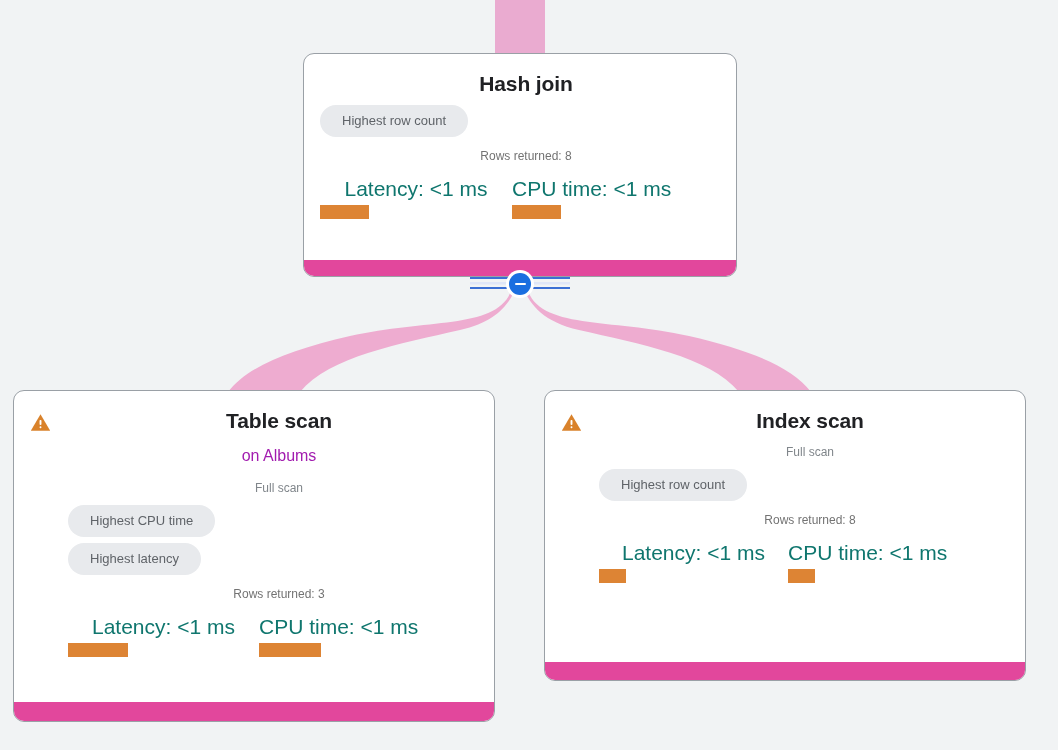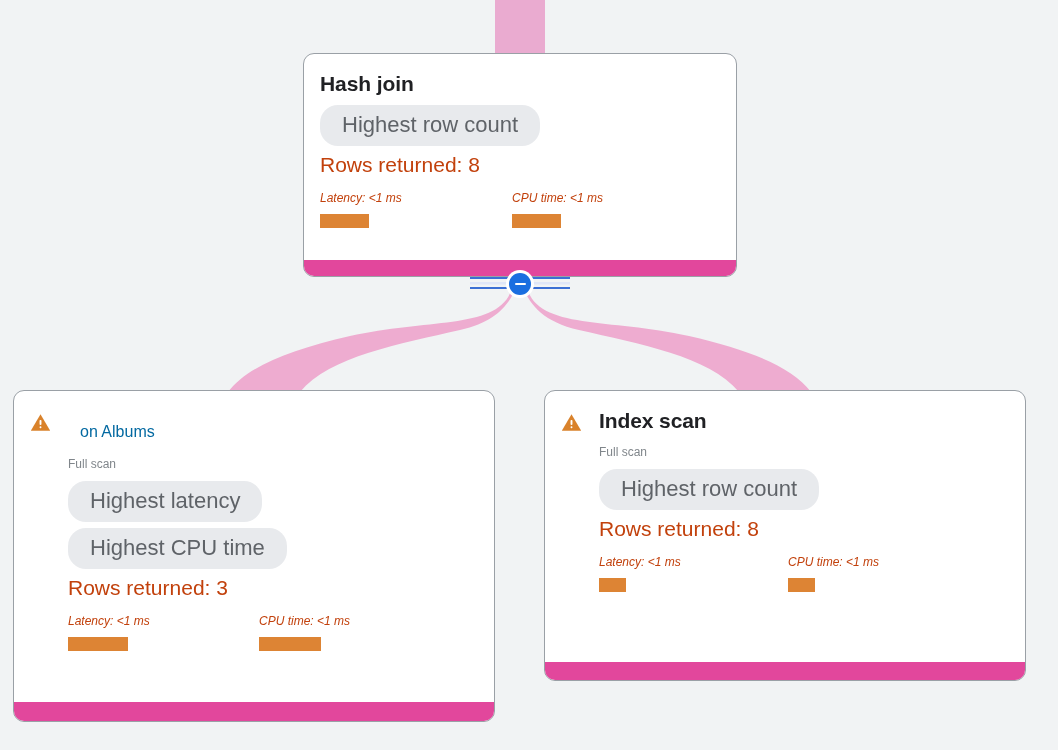--- a/index.html
+++ b/index.html
@@ -42,20 +42,21 @@
     overflow: hidden;
     display: flex;
     flex-direction: column;
   }
   .node-body {
     flex: 1 1 auto;
     padding: 18px 4px 8px 16px;
     display: flex;
     flex-direction: row;
     align-items: flex-start;
+    text-align: center;
   }
   .node-accent {
     flex: 0 0 auto;
     background: #e2479c;
   }
 
   .warn-slot {
     flex: 0 0 auto;
     width: 38px;
     padding-top: 4px;
@@ -76,21 +77,21 @@
     font-weight: bold;
     color: #202124;
     letter-spacing: -0.1px;
     line-height: 24px;
     margin: 0 0 9px 0;
     white-space: nowrap;
   }
 
   .node-subtitle {
     font-size: 16px;
-    color: #0369a1;
+    color: #a21caf;
     line-height: 21px;
     margin: 12px;
     white-space: nowrap;
   }
   .node-subtitle-muted {
     font-size: 12px;
     color: #80868b;
     line-height: 21px;
     margin: 0 0 2px 0;
     white-space: nowrap;
@@ -99,50 +100,49 @@
   .chip-list {
     margin: 6px 0 4px 0;
     display: flex;
     flex-direction: column;
     align-items: flex-start;
     gap: 6px;
   }
   .chip {
     background: #e8eaed;
     color: #5f6368;
-    font-size: 22px;
+    font-size: 13px;
     line-height: 1;
     border-radius: 18px;
     padding: 9px 22px 10px 22px;
     white-space: nowrap;
   }
 
   .rows-returned {
-    font-size: 21px;
-    color: #c2410c;
+    font-size: 12px;
+    color: #737373;
     line-height: 20px;
     margin: 9px 0 0 0;
     white-space: nowrap;
   }
 
   .metrics-row {
     display: flex;
     flex-direction: row;
     margin-top: 13px;
   }
   .metric {
     display: flex;
     flex-direction: column;
   }
   .metric-label {
-    font-size: 12px;
-    color: #c2410c;
+    font-size: 21px;
+    color: #0f766e;
     line-height: 20px;
     white-space: nowrap;
-    font-style: italic;
   }
   .metric-bar {
     height: 14px;
     background: #dd8434;
     margin-top: 6px;
   }
 
   
   .collapse-toggle {
     position: absolute;
@@ -248,27 +248,28 @@
   <div class="node-card" style="left:13px; top:390px; width:482px; height:332px;">
     <div class="node-body">
       <div class="warn-slot">
         <svg class="warn-icon" viewBox="0 0 22 20">
           <path d="M11 1.2 L21.2 18.8 L0.8 18.8 Z" fill="#d9822b"></path>
           <rect x="10.0" y="7.3" width="2.0" height="5.2" rx="0.9" fill="#ffffff"></rect>
           <rect x="10.0" y="14.0" width="2.0" height="2.0" rx="0.9" fill="#ffffff"></rect>
         </svg>
       </div>
       <div class="node-content">
+        <div class="node-title">Table scan</div>
 
         <div class="node-subtitle">on Albums</div>
         <div class="node-subtitle-muted">Full scan</div>
 
         <div class="chip-list">
+          <span class="chip">Highest CPU time</span>
           <span class="chip">Highest latency</span>
-          <span class="chip">Highest CPU time</span>
         </div>
 
         <div class="rows-returned">Rows returned: 3</div>
 
         <div class="metrics-row">
           <div class="metric" style="width:191px;">
             <span class="metric-label">Latency: &lt;1 ms</span>
             <span class="metric-bar" style="width:60px;"></span>
           </div>
           <div class="metric">

